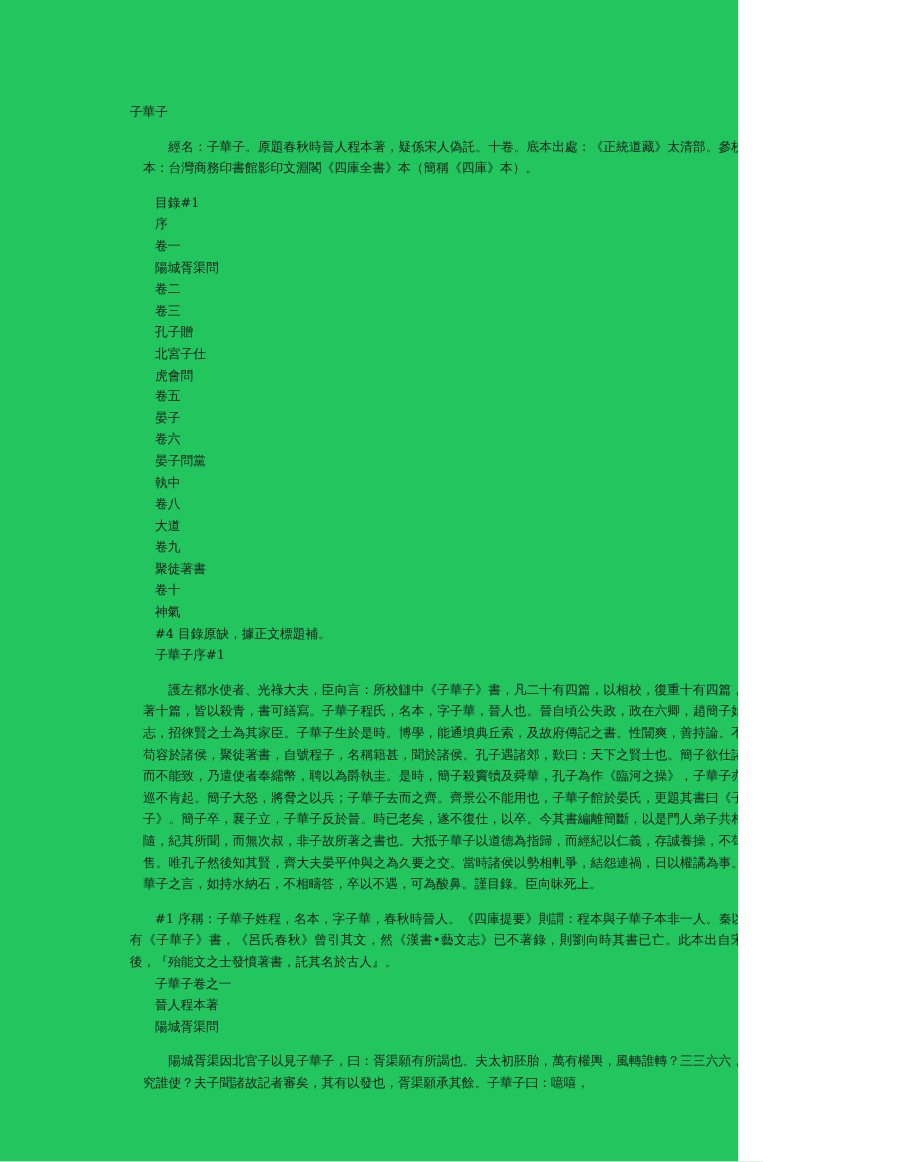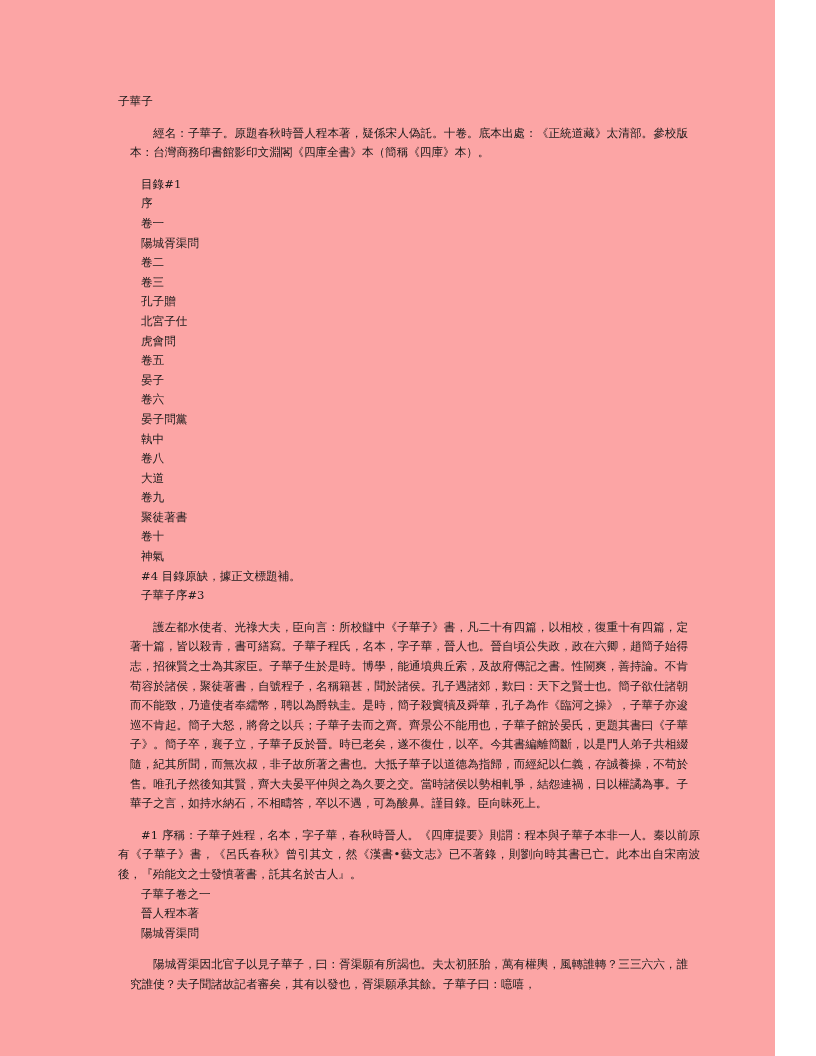--- a/index.html
+++ b/index.html
@@ -6,23 +6,23 @@
     margin: 0;
     padding: 0;
     background: #ffffff;
   }
   body {
     font-family: "DejaVu Serif", "Liberation Serif", serif;
     color: #1a1a1a;
   }
   .page {
     position: relative;
-    width: 775px;
+    width: 671px;
     height: 1056px;
-    background: #fca5a5;
+    background: #22c55e;
     overflow: hidden;
     box-sizing: border-box;
   }
   .content {
     position: absolute;
     left: 118px;
     top: 92px;
     width: 582px;
   }
   .title-line {
@@ -88,21 +88,21 @@
     <div class="toc-item">執中</div>
     <div class="toc-item">卷八</div>
     <div class="toc-item">大道</div>
     <div class="toc-item">卷九</div>
     <div class="toc-item">聚徒著書</div>
     <div class="toc-item">卷十</div>
     <div class="toc-item">神氣</div>
 
     <div class="sec-head">#4 目錄原缺，據正文標題補。</div>
 
-    <div class="sec-head">子華子序#3</div>
+    <div class="sec-head">子華子序#1</div>
 
     <div class="para">護左都水使者、光祿大夫，臣向言：所校讎中《子華子》書，凡二十有四篇，以相校，復重十有四篇，定著十篇，皆以殺青，書可繕寫。子華子程氏，名本，字子華，晉人也。晉自頃公失政，政在六卿，趙簡子始得志，招徠賢之士為其家臣。子華子生於是時。博學，能通墳典丘索，及故府傳記之書。性闓爽，善持論。不肯苟容於諸侯，聚徒著書，自號程子，名稱籍甚，聞於諸侯。孔子遇諸郊，歎曰：天下之賢士也。簡子欲仕諸朝而不能致，乃遣使者奉繻幣，聘以為爵執圭。是時，簡子殺竇犢及舜華，孔子為作《臨河之操》，子華子亦逡巡不肯起。簡子大怒，將脅之以兵；子華子去而之齊。齊景公不能用也，子華子館於晏氏，更題其書曰《子華子》。簡子卒，襄子立，子華子反於晉。時已老矣，遂不復仕，以卒。今其書編離簡斷，以是門人弟子共相綴隨，紀其所聞，而無次叔，非子故所著之書也。大抵子華子以道德為指歸，而經紀以仁義，存誠養操，不苟於售。唯孔子然後知其賢，齊大夫晏平仲與之為久要之交。當時諸侯以勢相軋爭，結怨連禍，日以權譎為事。子華子之言，如持水納石，不相疇答，卒以不遇，可為酸鼻。謹目錄。臣向昧死上。</div>
 
     <div class="note">#1 序稱：子華子姓程，名本，字子華，春秋時晉人。《四庫提要》則謂：程本與子華子本非一人。秦以前原有《子華子》書，《呂氏春秋》曾引其文，然《漢書•藝文志》已不著錄，則劉向時其書已亡。此本出自宋南波後，『殆能文之士發憤著書，託其名於古人』。</div>
 
     <div class="sec-head">子華子卷之一</div>
 
     <div class="sec-head">晉人程本著</div>
 
     <div class="sec-head">陽城胥渠問</div>

